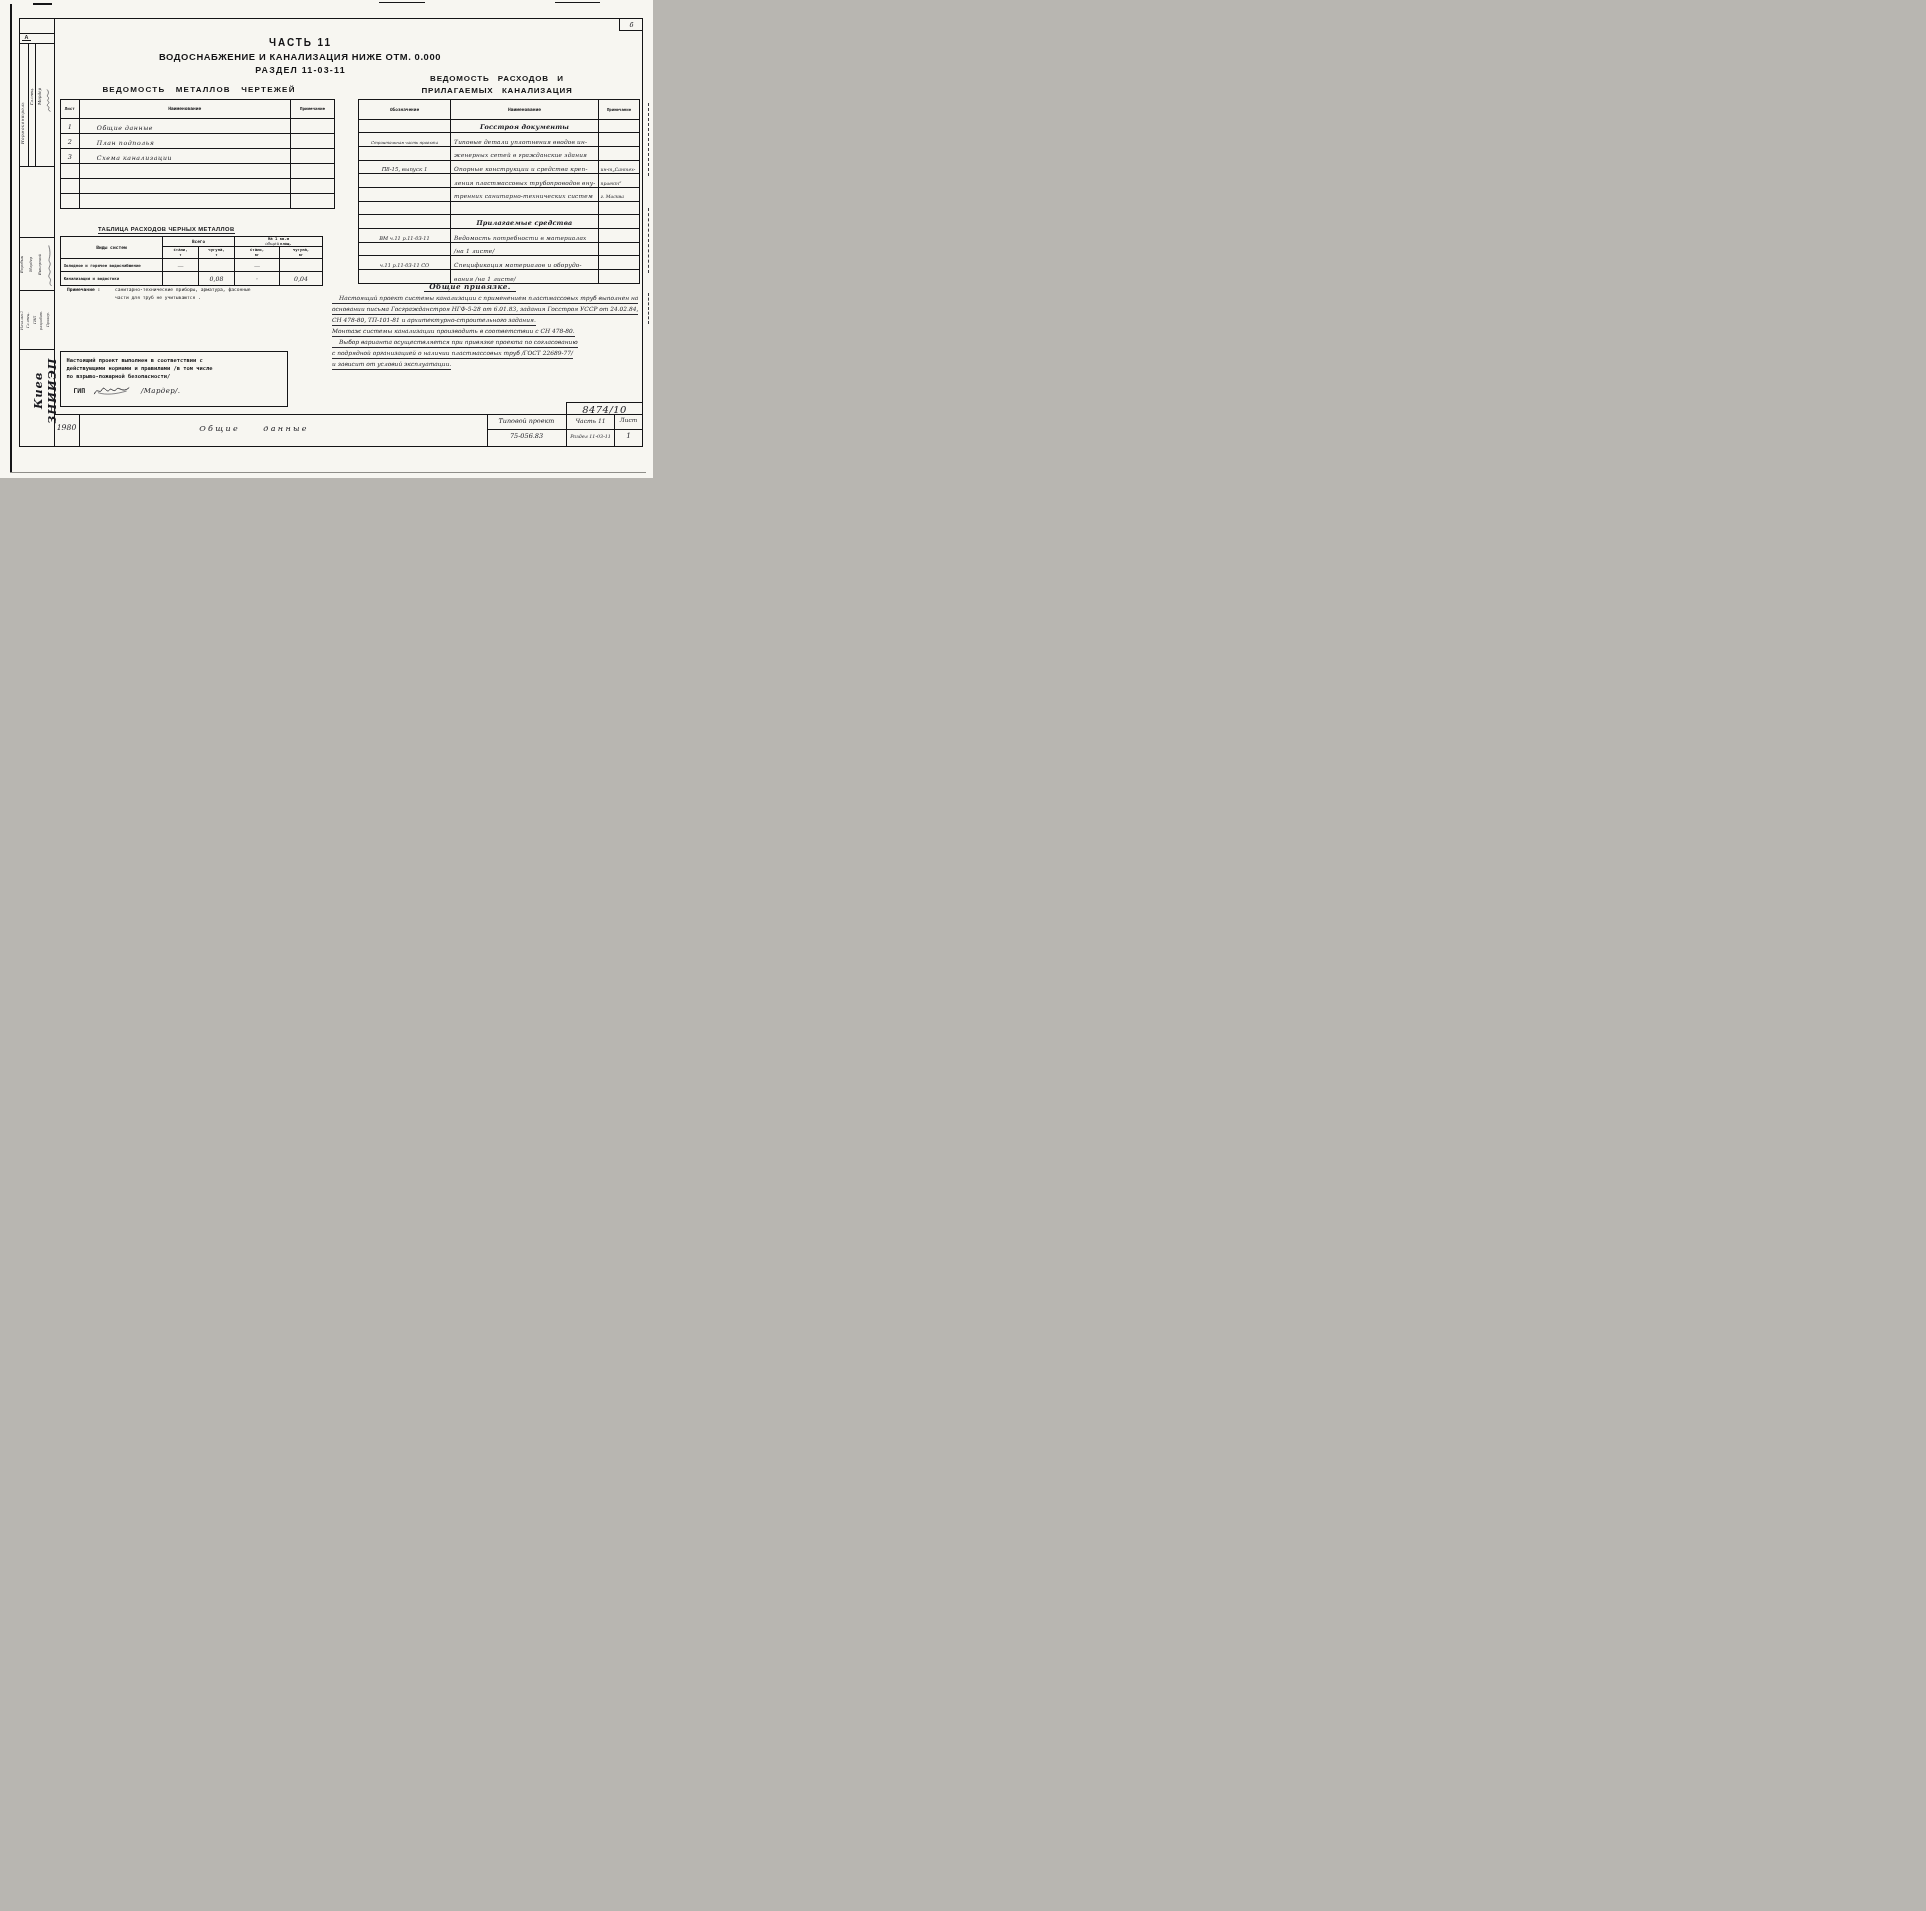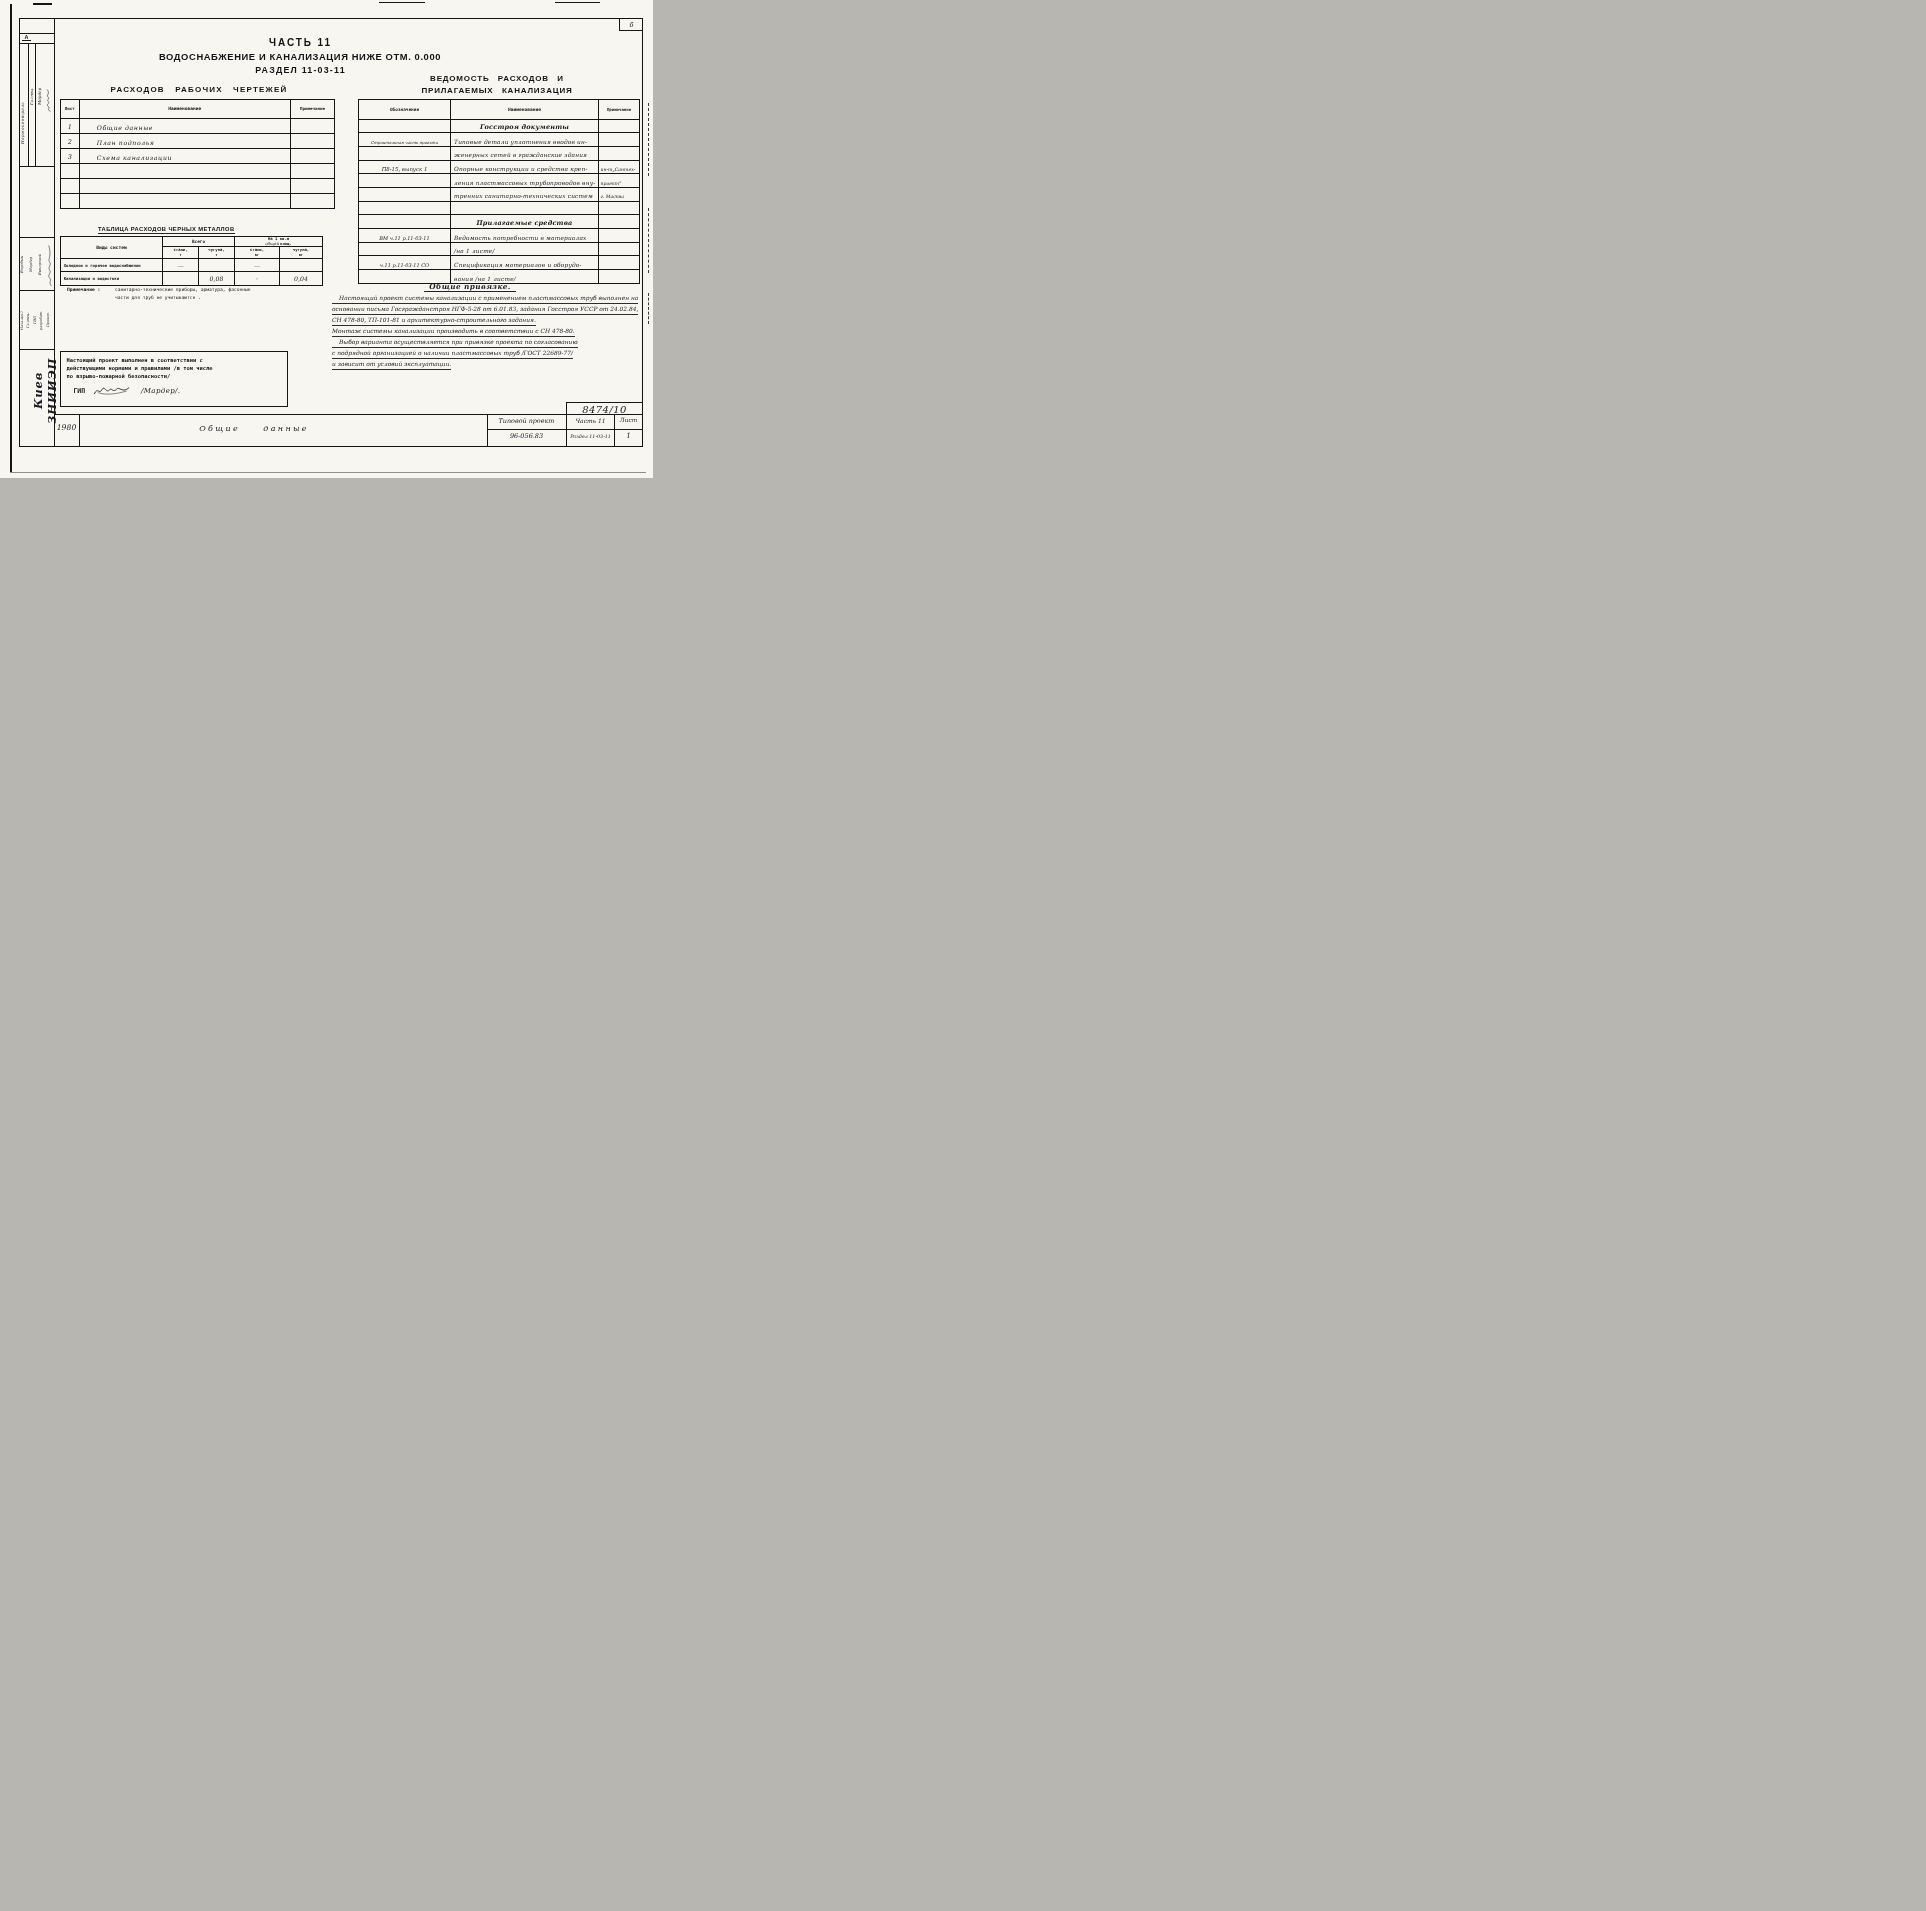--- a/index.html
+++ b/index.html
@@ -138,21 +138,21 @@
   <div class="vtext hand" style="left:33px;top:292px;height:56px;font-size:3.5px;">ГИП</div>
   <div class="vtext hand" style="left:39px;top:292px;height:56px;font-size:3.5px;">разработ.</div>
   <div class="vtext hand" style="left:46px;top:292px;height:56px;font-size:3.5px;">Провер.</div>
   <div class="ln" style="left:19px;top:349px;width:35px;height:0.8px;"></div>
   <div class="vtext hand" style="left:31px;top:341px;height:99px;font-size:11.6px;letter-spacing:0.8px;font-weight:bold;">Киев ЗНИИЭП</div>
 
   <div class="abs lettered center" style="left:154px;top:37px;width:293px;font-size:10px;letter-spacing:1.9px;">ЧАСТЬ 11</div>
   <div class="abs lettered center" style="left:146px;top:51px;width:308px;font-size:9.4px;letter-spacing:0.6px;">ВОДОСНАБЖЕНИЕ И КАНАЛИЗАЦИЯ НИЖЕ ОТМ. 0.000</div>
   <div class="abs lettered center" style="left:154px;top:65px;width:293px;font-size:8.9px;letter-spacing:1.2px;">РАЗДЕЛ 11-03-11</div>
 
-  <div class="abs lettered center" style="left:91px;top:85px;width:216px;font-size:8px;letter-spacing:1.2px;word-spacing:7px;">РАСХОДОВ РАБОЧИХ ЧЕРТЕЖЕЙ</div>
+  <div class="abs lettered center" style="left:91px;top:85px;width:216px;font-size:8px;letter-spacing:1.2px;word-spacing:7px;">ВЕДОМОСТЬ МЕТАЛЛОВ ЧЕРТЕЖЕЙ</div>
   <div class="wd-table">
     <div class="wd-head">
       <div class="wd-c1 typedb" style="font-size:4.2px;">Лист</div>
       <div class="wd-c2 typedb" style="font-size:4.6px;">Наименование</div>
       <div class="wd-c3 typedb" style="font-size:4.2px;">Примечание</div>
     </div>
     <div class="wd-row">
       <div class="wd-c1 hand" style="font-size:6.5px;">1</div>
       <div class="wd-c2 hand" style="font-size:6.2px;letter-spacing:0.6px;">Общие данные</div>
       <div class="wd-c3 hand"></div>
@@ -340,20 +340,20 @@
   <div class="abs hand center" style="left:123px;top:424px;width:262px;font-size:8px;letter-spacing:2.3px;word-spacing:18.5px;">Общие данные</div>
 
   <div class="ln" style="left:487px;top:414px;width:0.8px;height:33px;"></div>
   <div class="ln" style="left:566px;top:402px;width:77px;height:0.8px;"></div>
   <div class="ln" style="left:566px;top:402px;width:0.8px;height:45px;"></div>
   <div class="ln" style="left:614px;top:414px;width:0.8px;height:33px;"></div>
   <div class="ln" style="left:487px;top:429px;width:156px;height:0.8px;"></div>
 
   <div class="abs hand center" style="left:570px;top:404px;width:69px;font-size:10px;letter-spacing:0.4px;">8474/10</div>
   <div class="abs hand center" style="left:488px;top:417px;width:77px;font-size:6.4px;">Типовой проект</div>
-  <div class="abs hand center" style="left:488px;top:432px;width:77px;font-size:6.5px;">96-056.83</div>
+  <div class="abs hand center" style="left:488px;top:432px;width:77px;font-size:6.5px;">75-056.83</div>
   <div class="abs hand center" style="left:567px;top:417px;width:47px;font-size:6px;">Часть 11</div>
   <div class="abs hand center" style="left:567px;top:434px;width:47px;font-size:4.8px;">Раздел 11-03-11</div>
   <div class="abs hand center" style="left:615px;top:417px;width:27px;font-size:5.8px;">Лист</div>
   <div class="abs hand center" style="left:615px;top:431px;width:27px;font-size:7.3px;">1</div>
 
 </div>
 
 
 </body></html>

